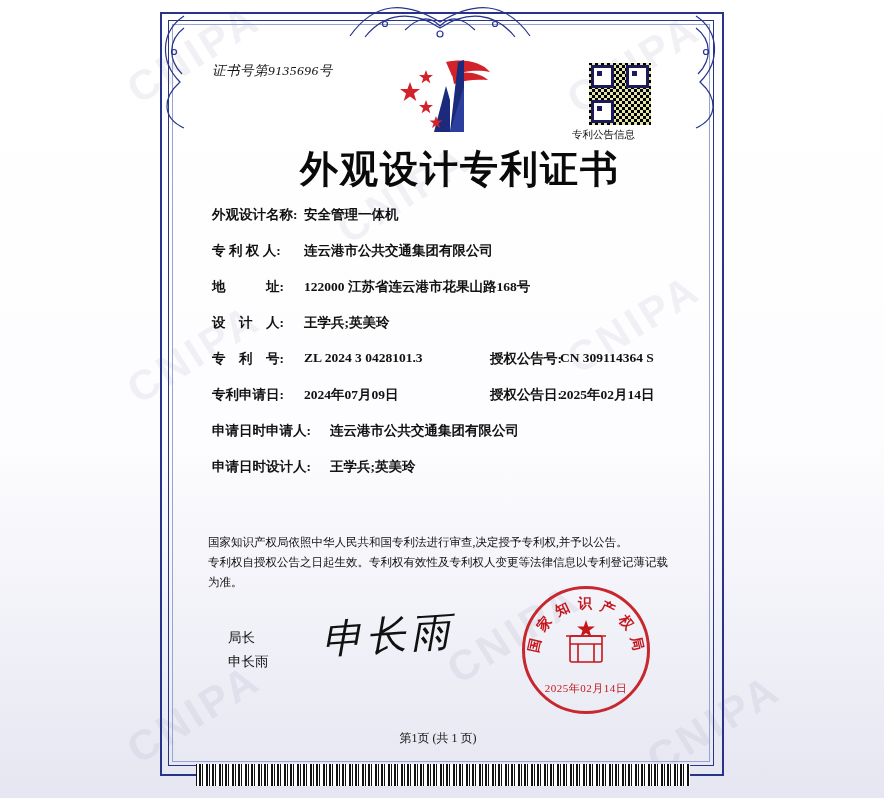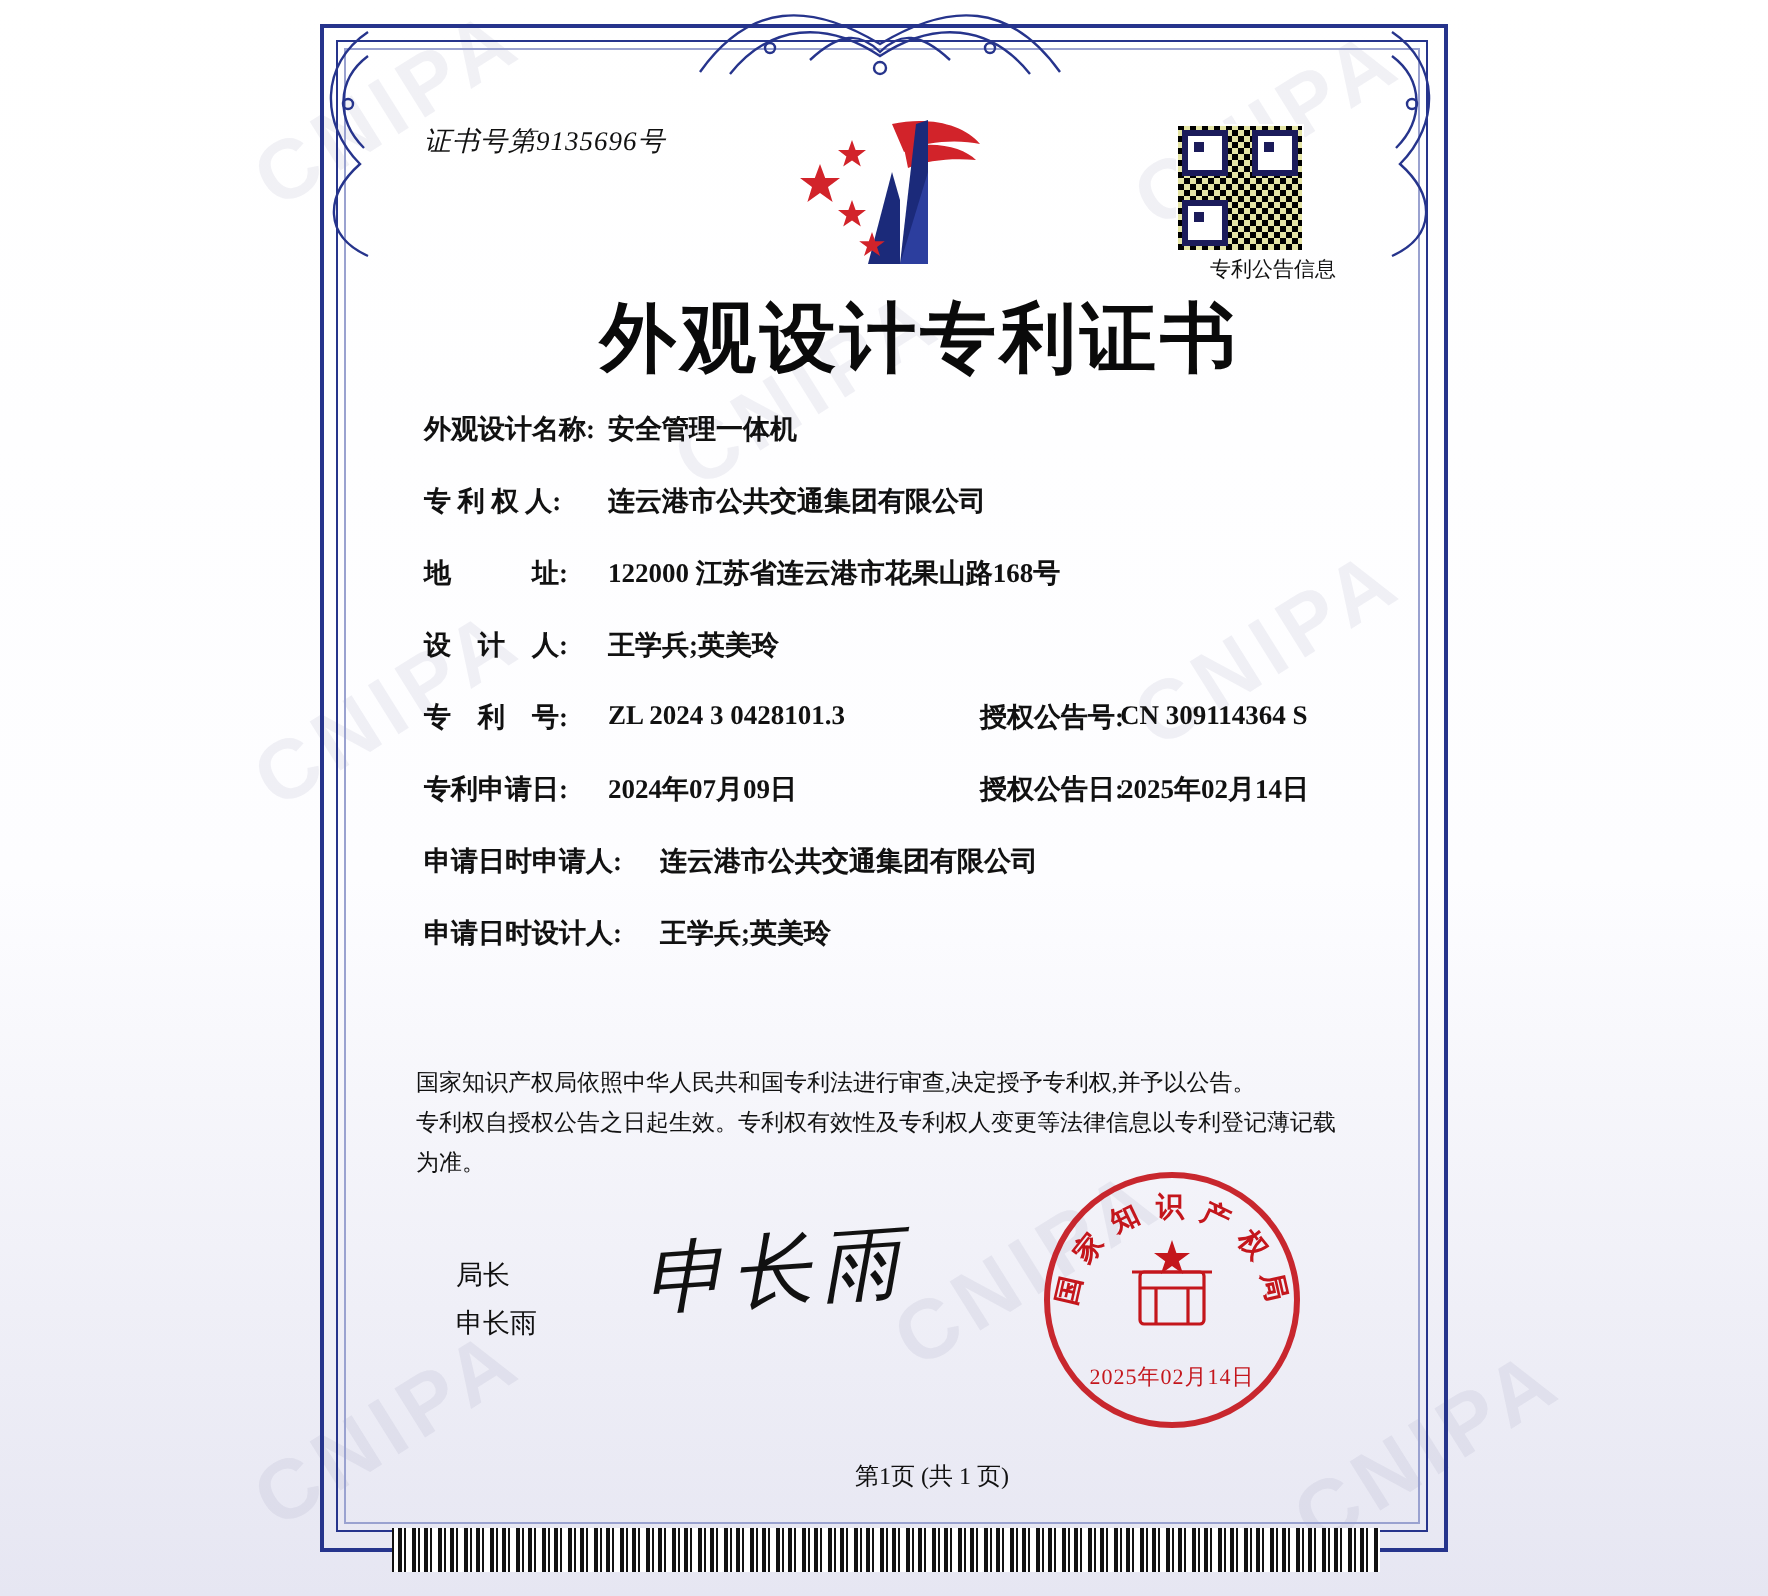--- a/index.html
+++ b/index.html
@@ -140,21 +140,21 @@
   }
   .qr-c1 { left: 2px;  top: 2px; }
   .qr-c2 { right: 2px; top: 2px; }
   .qr-c3 { left: 2px;  bottom: 2px; }
 
   .qr-caption {
     position: absolute;
     left: 572px;
     top: 128px;
     width: 96px;
-    text-align: right;
+    text-align: left;
     font-size: 10.5px;
     color: #111111;
   }
 
   .doc-title {
     position: absolute;
     left: 173px;
     top: 144px;
     width: 574px;
     text-align: center;
@@ -273,21 +273,21 @@
     fill: #c4161c;
     font-size: 14px;
     font-family: "Liberation Serif", serif;
     font-weight: bold;
     letter-spacing: 2px;
   }
 
   
   .page-no {
     position: absolute;
-    left: 180px;
+    left: 152px;
     top: 730px;
     width: 572px;
     text-align: center;
     font-size: 12px;
     color: #111111;
   }
   .barcode {
     position: absolute;
     left: 196px;
     top: 764px;

